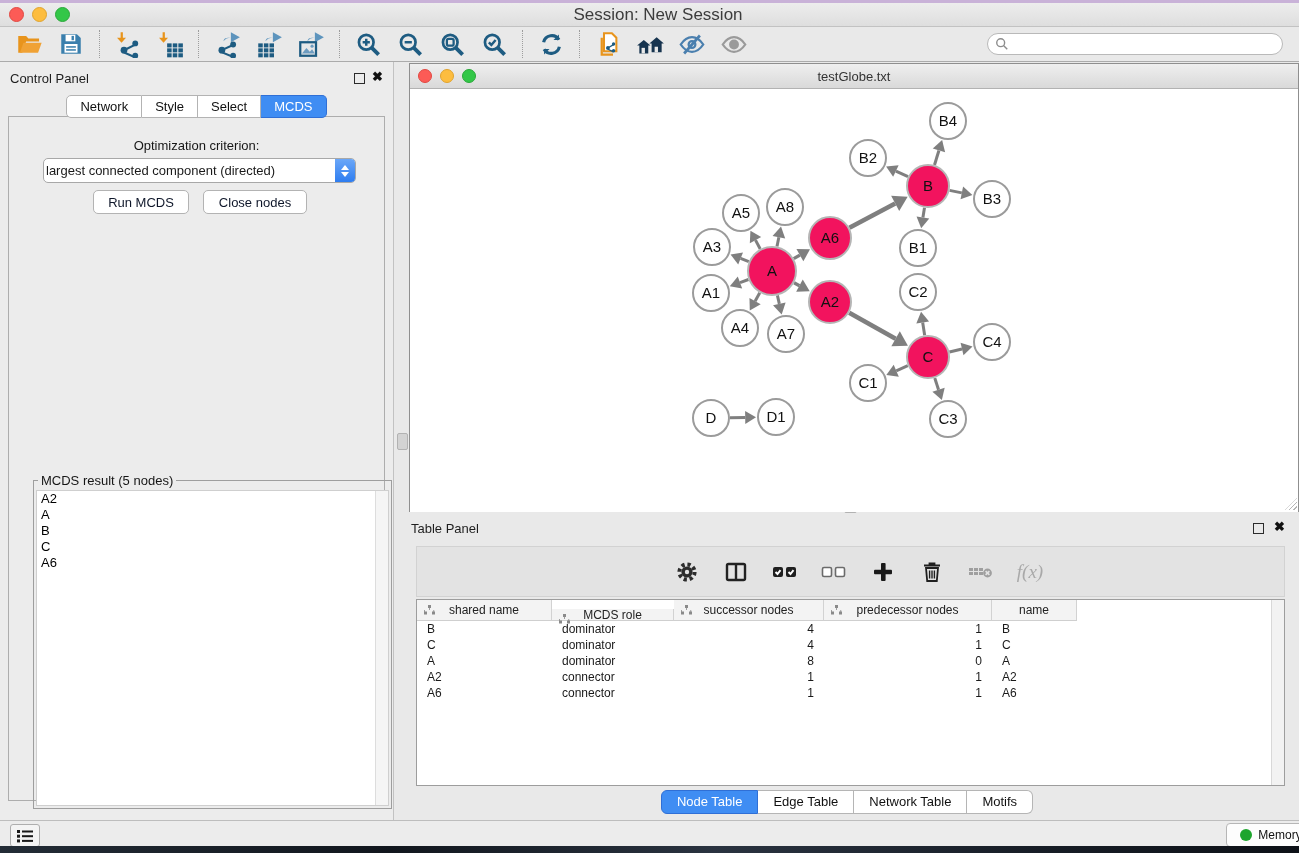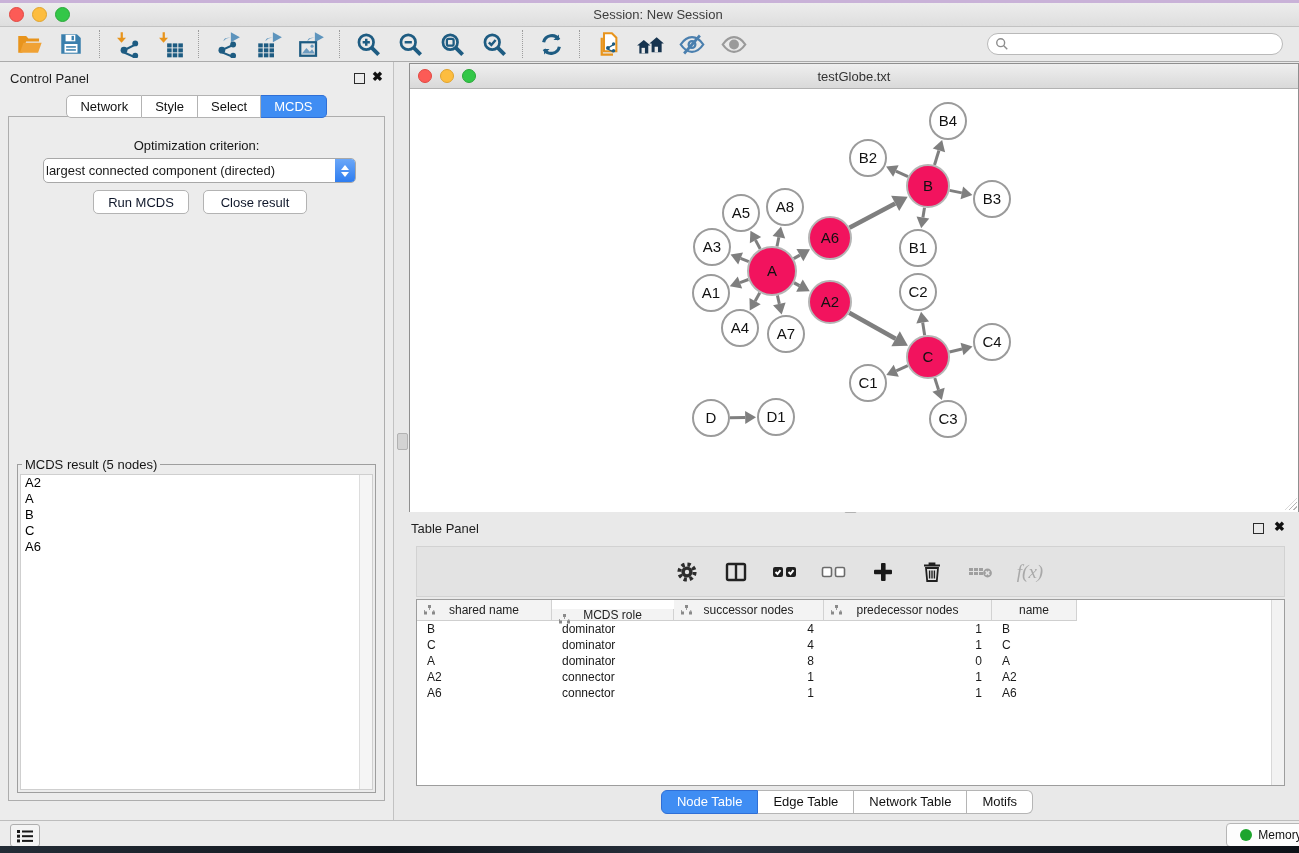--- a/index.html
+++ b/index.html
@@ -9,21 +9,21 @@
   
   .wallpaper-top{position:absolute;left:0;top:0;width:100%;height:3px;background:#c9b2d8;}
   .titlebar{position:absolute;left:0;top:3px;width:100%;height:23px;
             background:linear-gradient(#ededed,#dedede);border-bottom:1px solid #c2c2c2;
             display:flex;align-items:center;}
   .lights{display:flex;gap:8px;margin-left:9px;}
   .light{width:13px;height:13px;border-radius:50%;}
   .light.red{background:#fc5b56;border:1px solid #e14942;}
   .light.yellow{background:#fdbd3f;border:1px solid #e0a32e;}
   .light.green{background:#33c748;border:1px solid #2aa83a;}
-  .win-title{position:absolute;left:0;right:0;text-align:center;font-size:13px;color:#3c3c3c;padding-left:17px;}
+  .win-title{position:absolute;left:0;right:0;text-align:center;font-size:17px;color:#3c3c3c;padding-left:17px;}
 
   
   .toolbar{position:absolute;left:0;top:27px;width:100%;height:35px;background:#e9e9e9;
            border-bottom:1px solid #ababab;display:flex;align-items:center;padding:0 8px;box-sizing:border-box;}
   .tbtn{width:42px;height:30px;display:flex;align-items:center;justify-content:center;}
   .tsep{width:0;height:28px;border-left:1px dotted #9d9d9d;margin:0 7px;}
   .spacer{flex:1;}
   .searchbox{width:296px;height:22px;border:1px solid #b9b9b9;border-radius:11px;background:#fff;
              display:flex;align-items:center;padding-left:7px;margin-right:8px;box-sizing:border-box;}
   .searchbox input{border:none;outline:none;flex:1;font-size:12px;background:transparent;
@@ -56,21 +56,21 @@
   .criterion .val{flex:1;font-size:13px;padding-left:2px;white-space:nowrap;overflow:hidden;}
   .stepper{width:20px;height:23px;border-radius:0 4px 4px 0;background:linear-gradient(#6ba7f8,#2e7df0);
            display:flex;flex-direction:column;align-items:center;justify-content:center;gap:2px;}
   .stepper .up{width:0;height:0;border-left:4px solid transparent;border-right:4px solid transparent;border-bottom:5px solid #fff;}
   .stepper .dn{width:0;height:0;border-left:4px solid transparent;border-right:4px solid transparent;border-top:5px solid #fff;}
   .cp-btn{position:absolute;top:73px;height:24px;background:#fff;border:1px solid #b3b3b3;border-radius:5px;
           font-size:13px;font-family:"Liberation Sans",sans-serif;color:#0f172a;}
   .btn-run{left:84px;width:96px;} .btn-close{left:194px;width:104px;}
 
   .mcds-fieldset{position:absolute;left:8px;top:340px;width:359px;height:336px;border:1px solid #9e9e9e;
-                 margin:0;padding:2px;box-sizing:border-box;}
+                 margin:16px;padding:2px;box-sizing:border-box;}
   .mcds-fieldset legend{font-size:13px;color:#161616;padding:0 3px;margin-left:2px;}
   .mcds-list{position:relative;width:100%;height:100%;background:#fff;border:1px solid #cfcfcf;
              box-sizing:border-box;overflow:hidden;font-size:13px;}
   .mcds-item{padding:0 4px;line-height:16px;color:#000;}
   .mcds-scroll{position:absolute;right:0;top:0;width:12px;height:100%;background:#f5f5f5;border-left:1px solid #ddd;}
 
   
   .net-window{position:absolute;left:15px;top:1px;width:890px;height:449px;border:1px solid #8f8f8f;
               background:#fff;box-sizing:border-box;}
   .net-titlebar{height:24px;background:linear-gradient(#efefef,#d9d9d9);border-bottom:1px solid #b2b2b2;
@@ -322,21 +322,21 @@
     <div class="cp-box">
       <div class="opt-label">Optimization criterion:</div>
       <div class="criterion">
         <span class="val">largest connected component (directed)</span>
         <span class="stepper">
             <span class="up"></span>
             <span class="dn"></span>
           </span>
       </div>
       <button class="cp-btn btn-run">Run MCDS</button>
-      <button class="cp-btn btn-close">Close result</button>
+      <button class="cp-btn btn-close">Close nodes</button>
       <fieldset class="mcds-fieldset">
         <legend>MCDS result (5 nodes)</legend>
         <div class="mcds-list" id="mcds-list">
           <div class="mcds-scroll"></div>
         <div class="mcds-item">A2</div>
             <div class="mcds-item">A</div>
             <div class="mcds-item">B</div>
             <div class="mcds-item">C</div>
             <div class="mcds-item">A6</div>
           </div>

